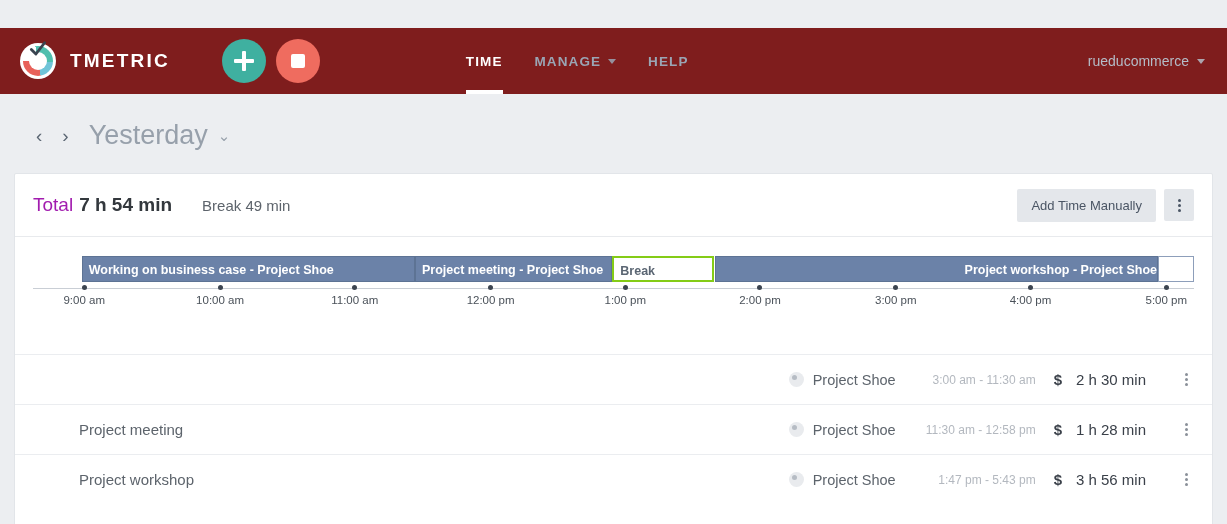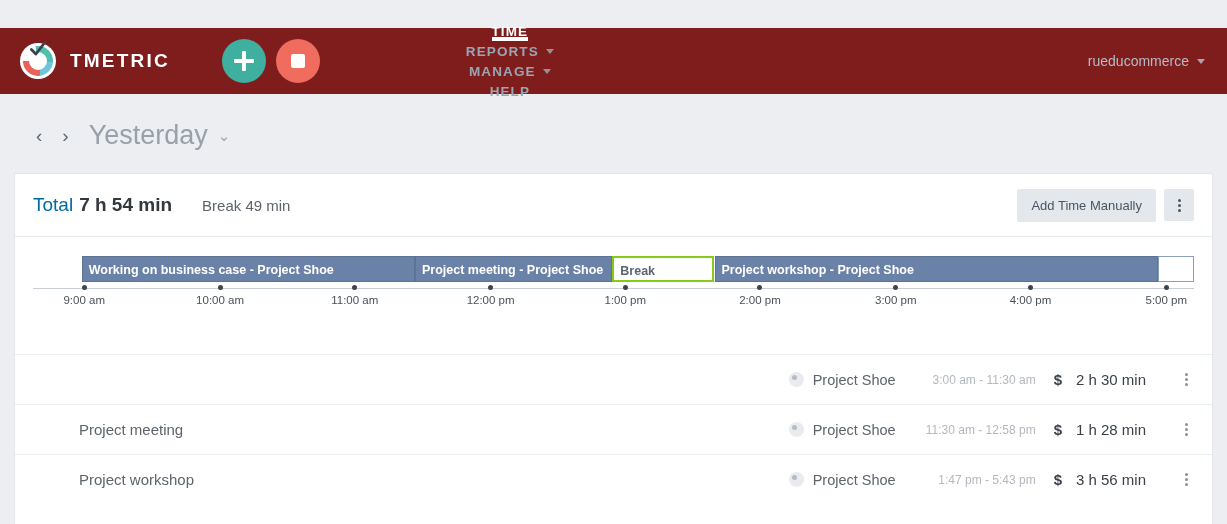--- a/index.html
+++ b/index.html
@@ -53,21 +53,21 @@
     display: flex; align-items: center; justify-content: center;
     cursor: pointer; padding: 0;
   }
   .rbtn.start { background: #3fb0a0; }
   .rbtn.stop  { background: #ef6c5f; }
   .plus-h { position: absolute; width: 20px; height: 4px; background: #fff; border-radius: 1px; }
   .plus-v { position: absolute; width: 4px; height: 20px; background: #fff; border-radius: 1px; }
   .plus-wrap { position: relative; width: 20px; height: 20px; }
   .sq { width: 14px; height: 14px; background: #fff; border-radius: 2px; }
 
-  .mainmenu { display: flex; align-items: center; gap: 0; margin-left: 130px; height: 80px; flex-direction: column; }
+  .mainmenu { display: flex; align-items: center; gap: 0; margin-left: 130px; height: 80px; }
   .menu-item {
     position: relative; height: 66px; display: flex; align-items: center; gap: 7px;
     padding: 0 16px; color: #9aa5b4; font-size: 13.5px; font-weight: 700;
     letter-spacing: 1.1px; cursor: pointer; text-decoration: none;
   }
   .menu-item.active { color: #ffffff; }
   .menu-item.active::after {
     content: ""; position: absolute; left: 16px; right: 16px; bottom: 0;
     height: 4px; background: #ffffff;
   }
@@ -96,21 +96,21 @@
     margin: 22px 14px 0 14px;
     background: #ffffff;
     border: 1px solid #e2e5e9;
     border-radius: 2px;
     height: 430px;
   }
   .card-head {
     display: flex; align-items: center;
     padding: 0 18px; height: 62px;
   }
-  .total-label { font-size: 19px; color: #0369a1; }
+  .total-label { font-size: 19px; color: #a21caf; }
   .total-val { font-size: 19px; color: #33383d; font-weight: 700; margin-left: 6px; }
   .break-label { font-size: 15px; color: #5d646c; margin-left: 30px; }
   .head-actions { margin-left: auto; display: flex; align-items: center; gap: 8px; }
   .btn-add {
     background: #e4e7eb; border: none; border-radius: 2px;
     color: #4a5564; font-size: 13px; padding: 9px 14px; cursor: pointer;
   }
   .btn-kebab {
     background: #e4e7eb; border: none; border-radius: 2px;
     width: 30px; height: 32px; cursor: pointer;
@@ -203,24 +203,20 @@
       </span>
     </button>
     <button class="rbtn stop">
       <span class="sq"></span>
     </button>
   </div>
 
   <nav class="mainmenu">
     <a class="menu-item active">
       <span>TIME</span>
-    </a>
-    <a class="menu-item">
-      <span>REPORTS</span>
-      <span class="caret"></span>
     </a>
     <a class="menu-item">
       <span>MANAGE</span>
       <span class="caret"></span>
     </a>
     <a class="menu-item">
       <span>HELP</span>
     </a>
   </nav>
 
@@ -252,21 +248,21 @@
       </button>
     </div>
   </div>
 
   <div class="timeline-wrap">
     <div class="timeline-sep"></div>
     <div class="timeline" id="timeline-blocks">
         <div class="tl-block" style="left: 4.2%; width: 28.7%;"><span>Working on business case - Project Shoe</span></div>
         <div class="tl-block" style="left: 32.9%; width: 17%;"><span>Project meeting - Project Shoe</span></div>
         <div class="tl-block break" style="left: 49.9%; width: 8.8%;"><span>Break</span></div>
-        <div class="tl-block" style="left: 58.7%; width: 38.2%;"><span>Project workshop - Project Shoe</span></div>
+        <div class="tl-block" style="left: 58.7%; width: 38.2%; text-align: right;"><span>Project workshop - Project Shoe</span></div>
         <div class="tl-block empty" style="left: 96.9%; width: 3.1%;"><span></span></div>
       </div>
     <div class="tl-axis" id="timeline-axis">
         <div class="tick" style="left: 4.2%;">
           <div class="dot"></div>
           <div class="lbl">9:00 am</div>
         </div>
         <div class="tick" style="left: 15.9%;">
           <div class="dot"></div>
           <div class="lbl">10:00 am</div>

